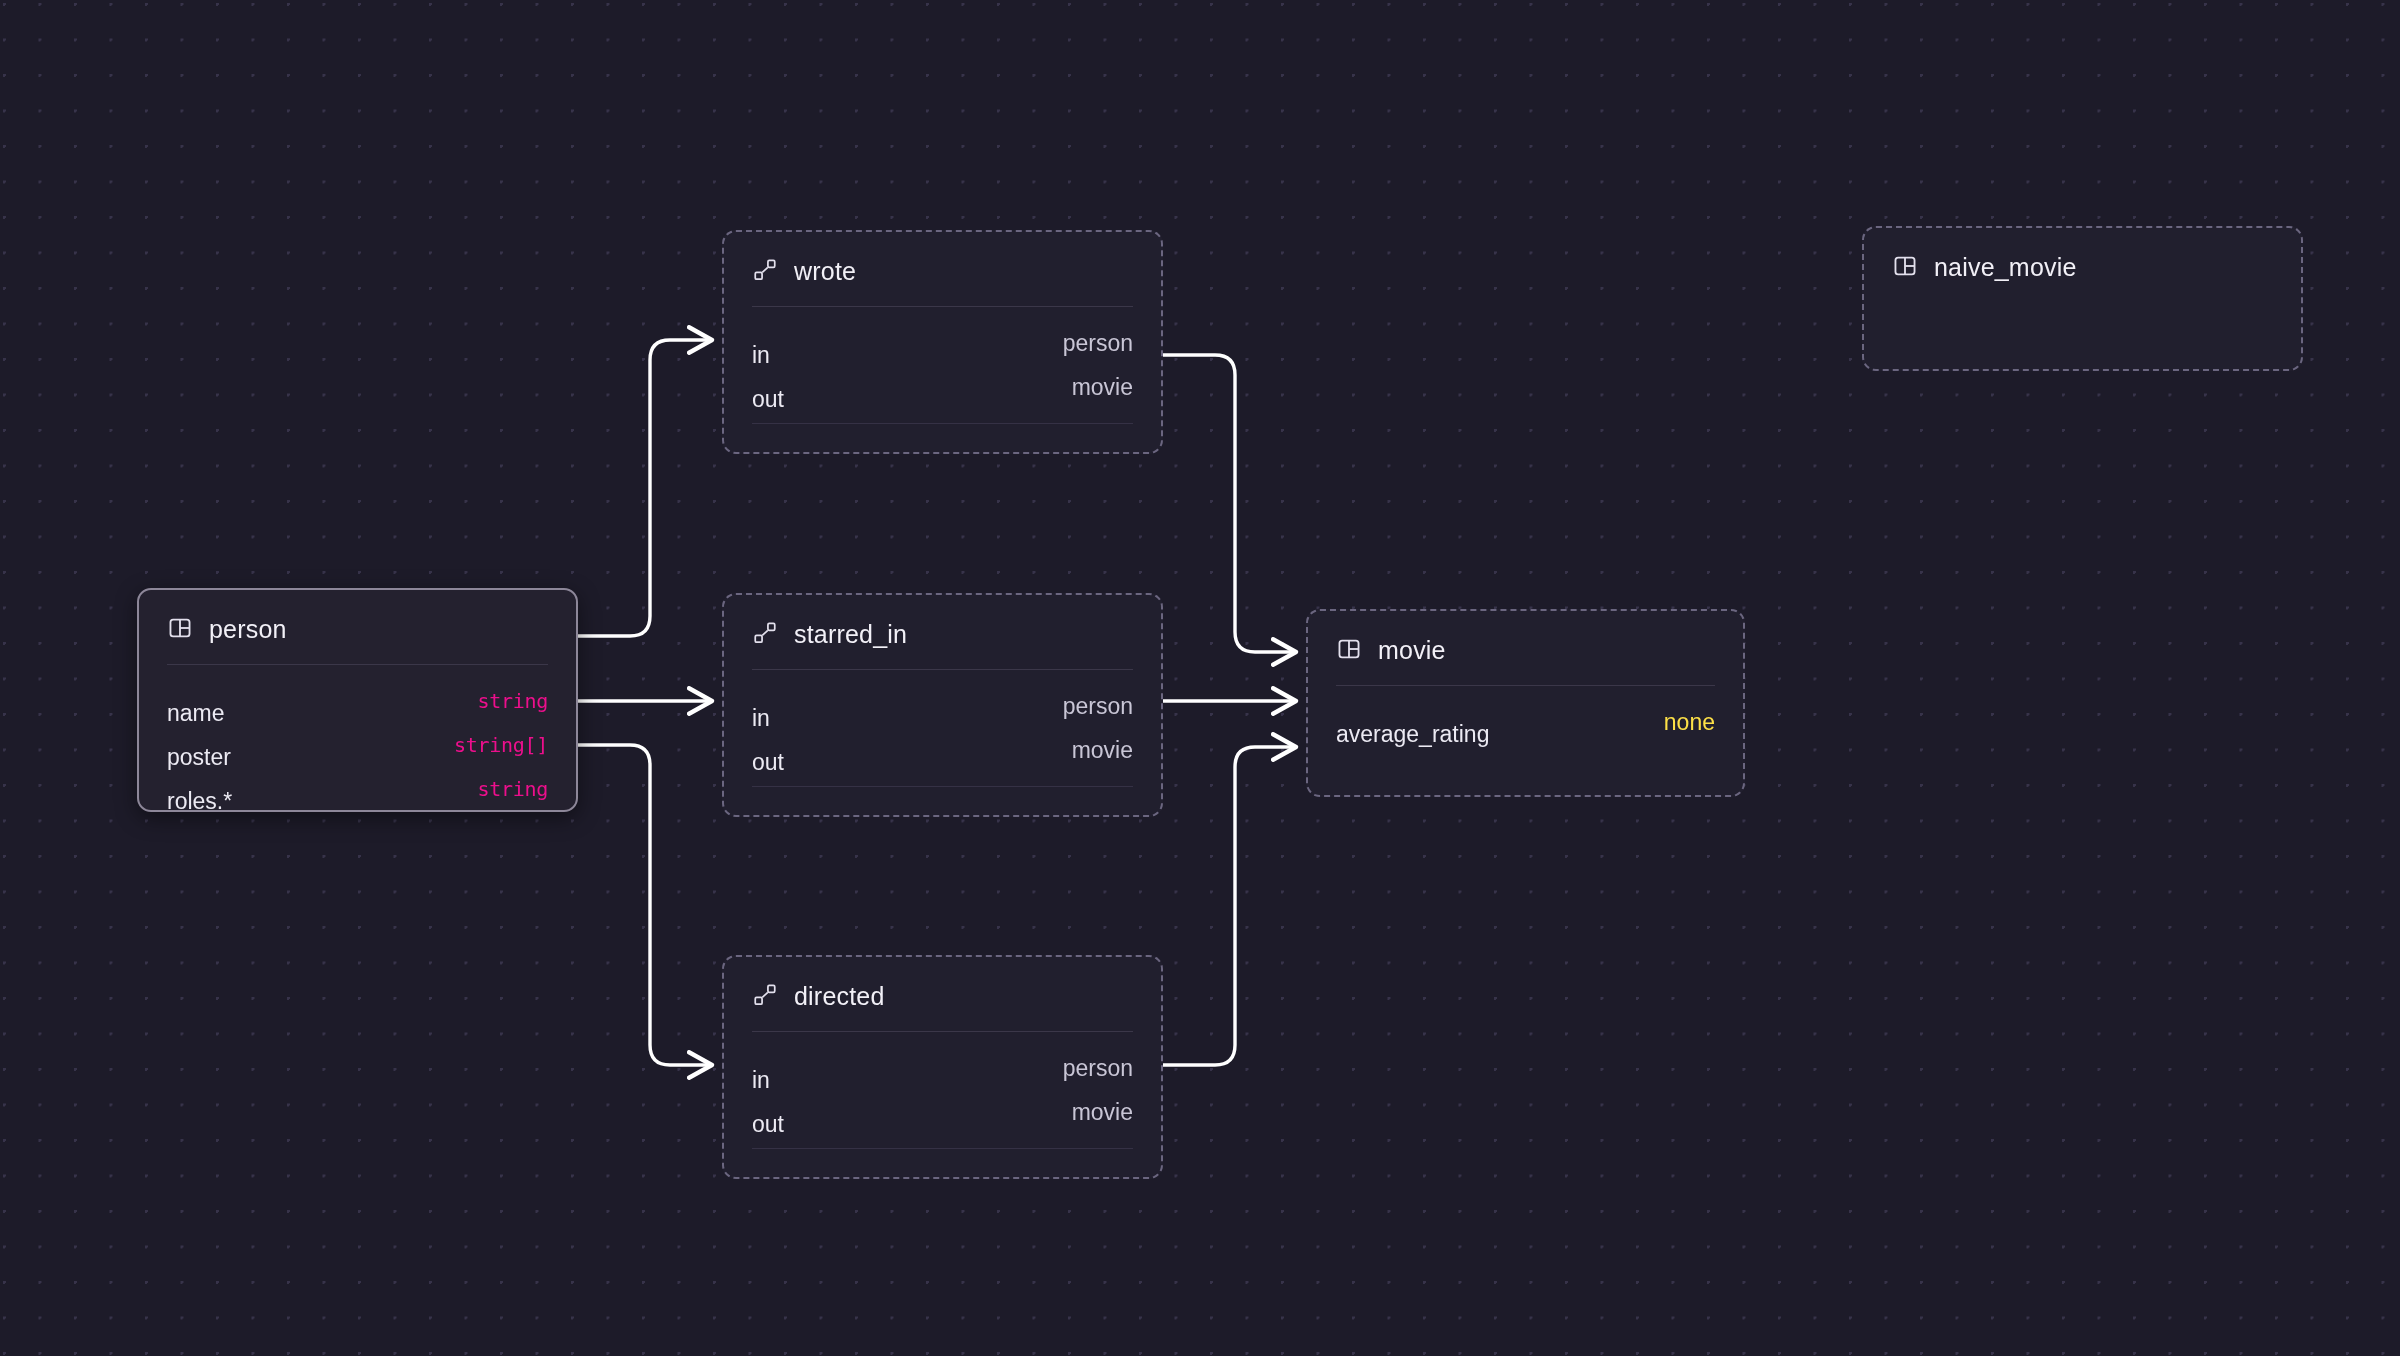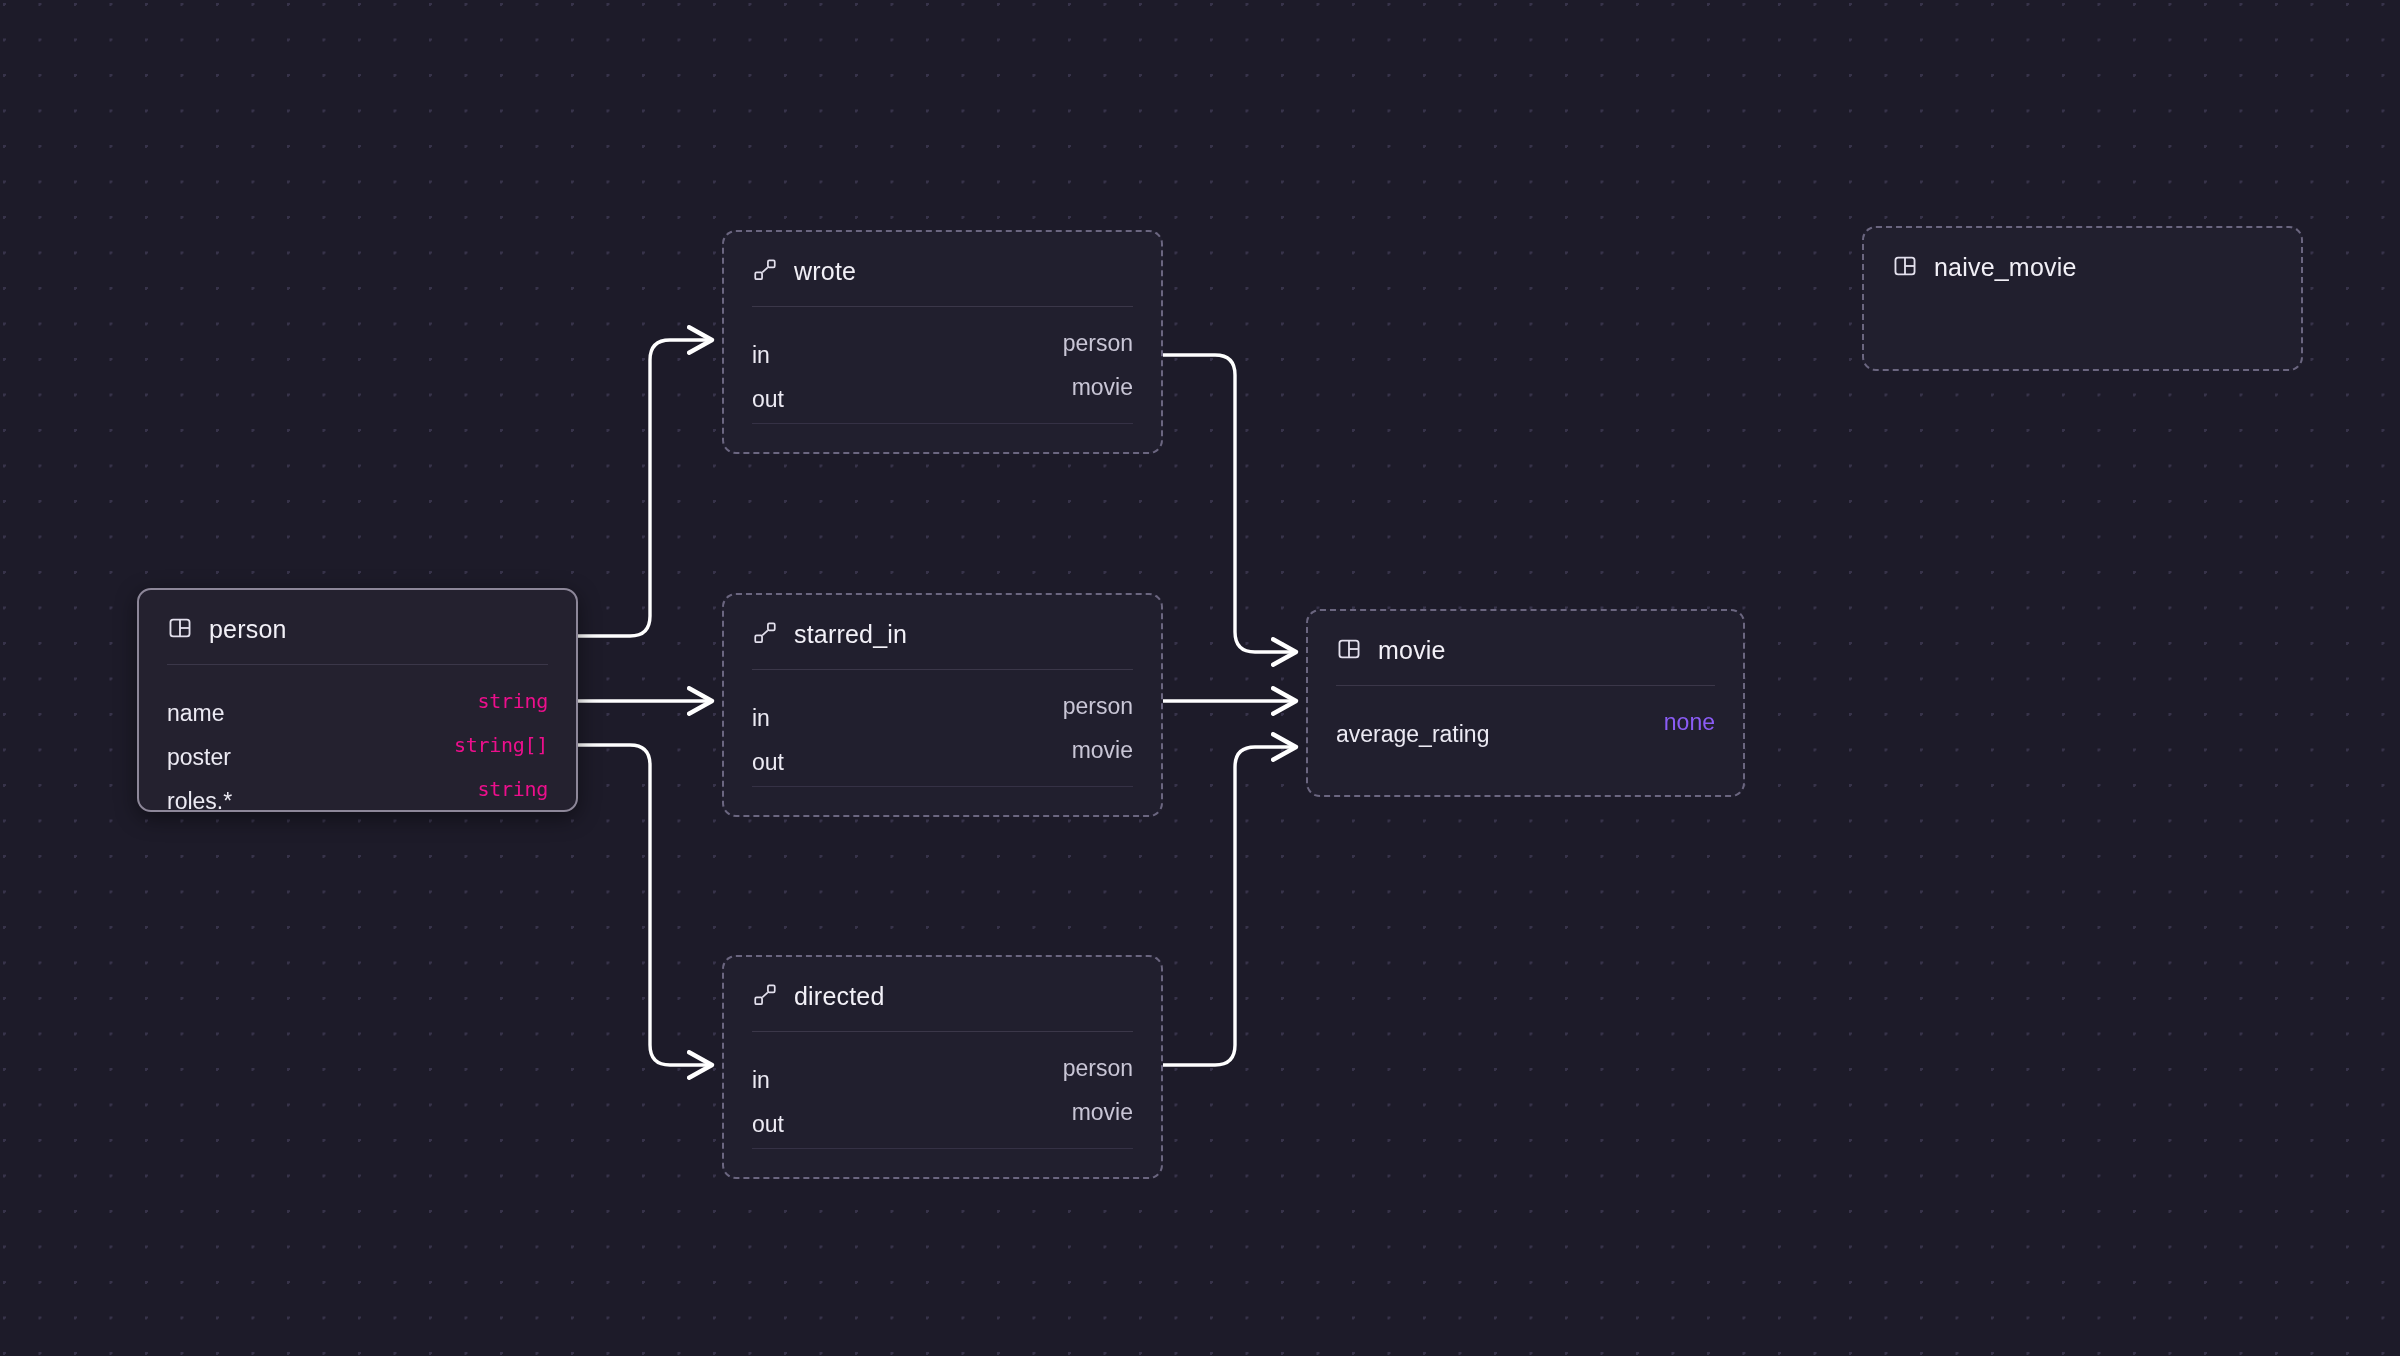--- a/index.html
+++ b/index.html
@@ -77,21 +77,21 @@
     font-size: 23px;
     white-space: nowrap;
   }
   .field-val.type-pink {
     color: #ec0f8c;
     font-family: "DejaVu Sans Mono", monospace;
     font-size: 20px;
     letter-spacing: -0.3px;
   }
   .field-val.type-muted {
-    color: #8b5cf6;
+    color: #fde047;
   }
   .field-val.type-plain {
     color: #c9c6d6;
   }
   .node-footer-divider {
     height: 1px;
     background: #353145;
     margin: 14px 28px 0 28px;
   }
   .icon {

